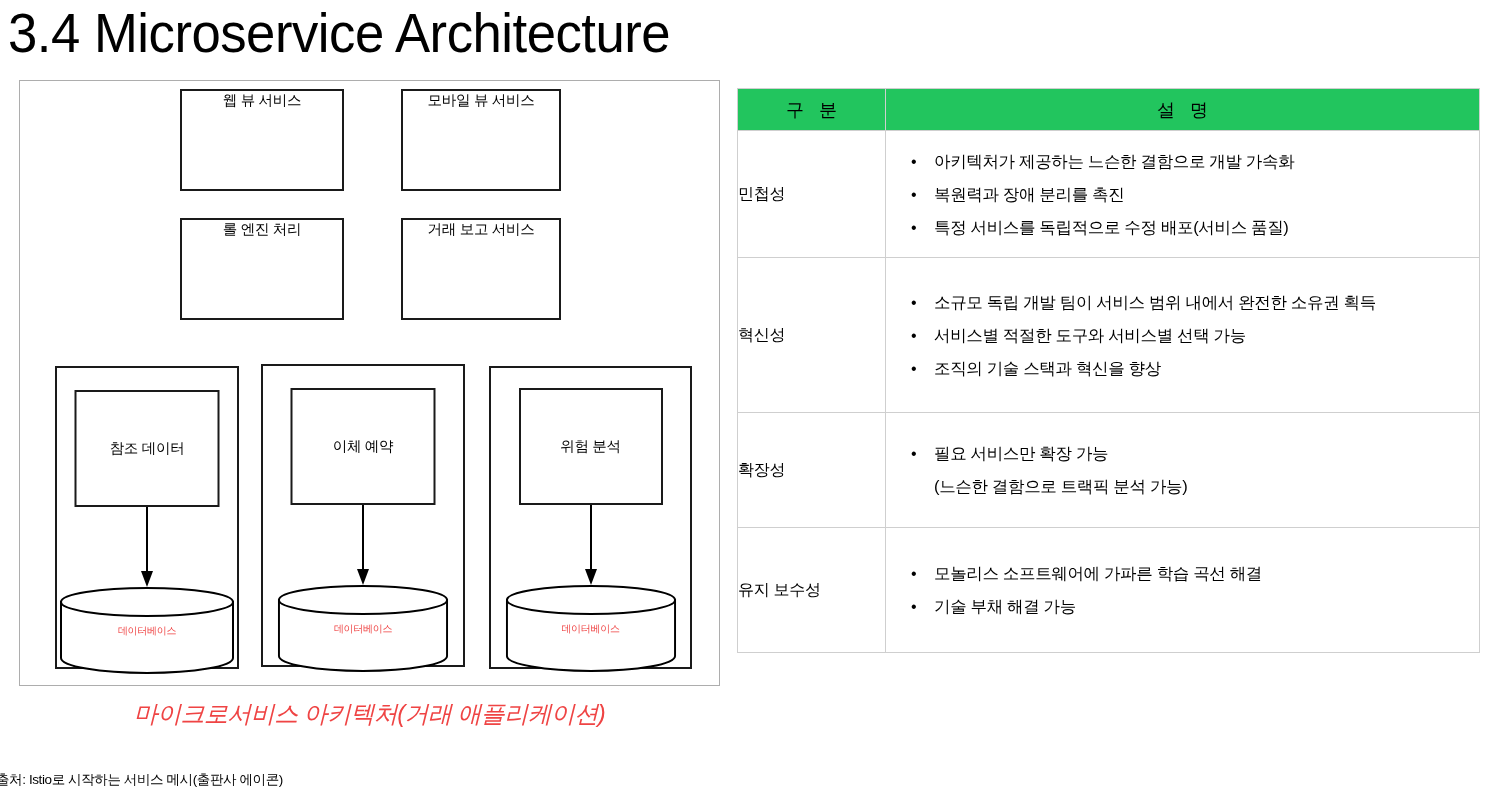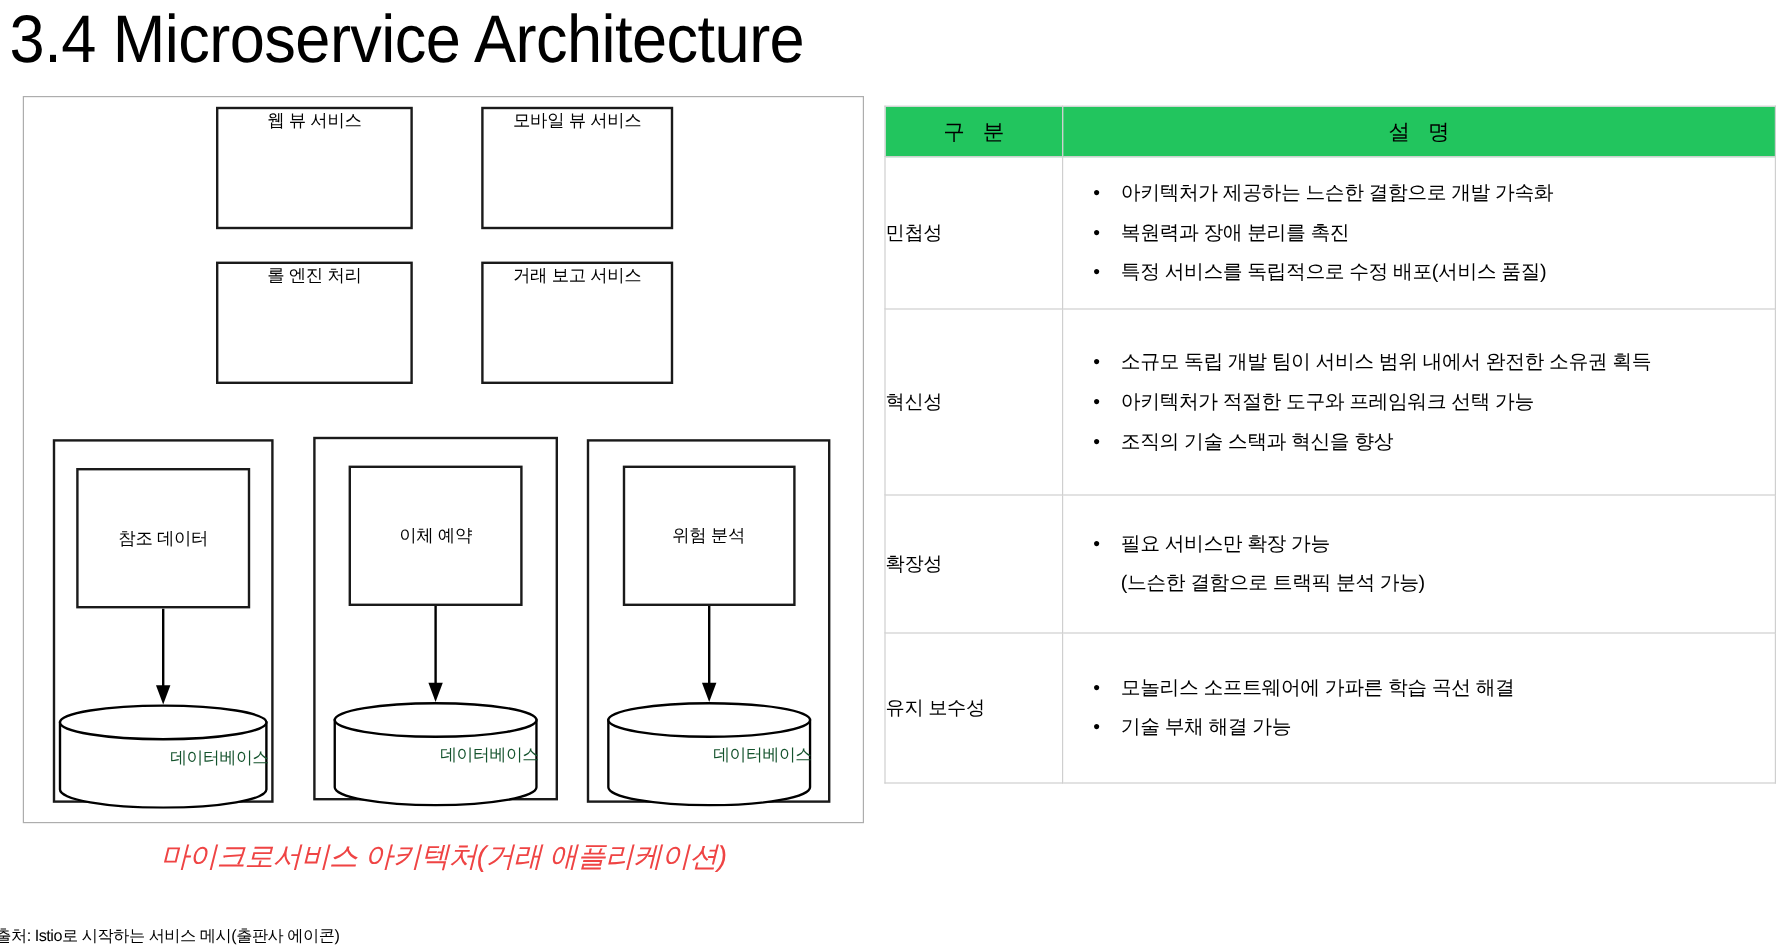--- a/index.html
+++ b/index.html
@@ -62,21 +62,21 @@
   #box-rule     { left: 160px; top: 137px; width: 164px; height: 102px; }
   #box-report   { left: 381px; top: 137px; width: 160px; height: 102px; }
 
   
   .svc-group {
     position: absolute;
     border: 2px solid #1a1a1a;
     background: #ffffff;
     box-sizing: border-box;
   }
-  #group-ref   { left: 24px;  top: 285px; width: 184px; height: 303px; padding-left: 36px; }
+  #group-ref   { left: 35px;  top: 285px; width: 184px; height: 303px; padding-left: 36px; }
   #group-txfr  { left: 241px; top: 283px; width: 204px; height: 303px; }
   #group-risk  { left: 469px; top: 285px; width: 203px; height: 303px; }
 
   .group-inner-box {
     position: absolute;
     left: 50%;
     transform: translateX(-50%);
     top: 22px;
     width: 145px;
     height: 117px;
@@ -116,24 +116,24 @@
   #group-risk .db-cylinder { width: 172px; top: 216px; }
 
   .db-cylinder svg { display: block; width: 100%; height: 100%; }
 
   .db-label {
     position: absolute;
     left: 0;
     right: 0;
     top: 50%;
     transform: translateY(-42%);
-    text-align: right;
-    font-size: 14px;
+    text-align: center;
+    font-size: 10px;
     letter-spacing: -0.3px;
-    color: #14532d;
+    color: #ef4444;
   }
 
   
   #diagram-caption {
     position: absolute;
     left: 19px;
     top: 698px;
     width: 701px;
     text-align: center;
     font-size: 24px;
@@ -349,21 +349,21 @@
     <tr class="row-innovation">
       <td class="cat-cell">혁신성</td>
       <td class="desc-cell">
         <ul class="bullet-list">
           <li>
             <span class="bullet-dot">•</span>
             <span>소규모 독립 개발 팀이 서비스 범위 내에서 완전한 소유권 획득</span>
           </li>
           <li>
             <span class="bullet-dot">•</span>
-            <span>아키텍처가 적절한 도구와 프레임워크 선택 가능</span>
+            <span>서비스별 적절한 도구와 서비스별 선택 가능</span>
           </li>
           <li>
             <span class="bullet-dot">•</span>
             <span>조직의 기술 스택과 혁신을 향상</span>
           </li>
         </ul>
       </td>
     </tr>
 
     <tr class="row-scalability">

